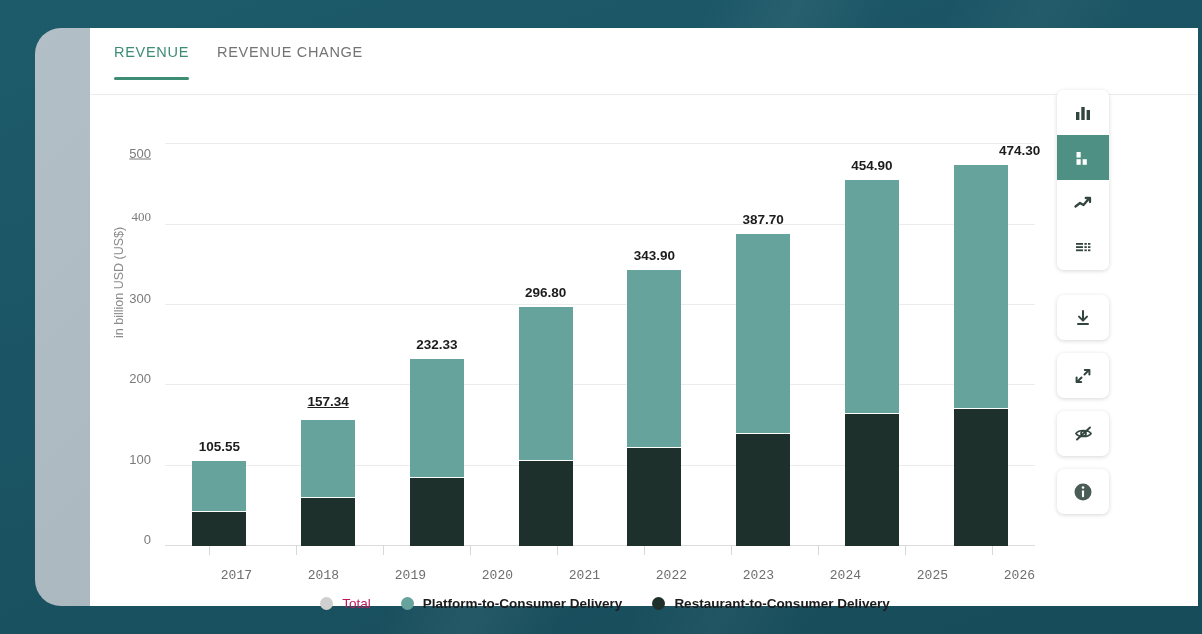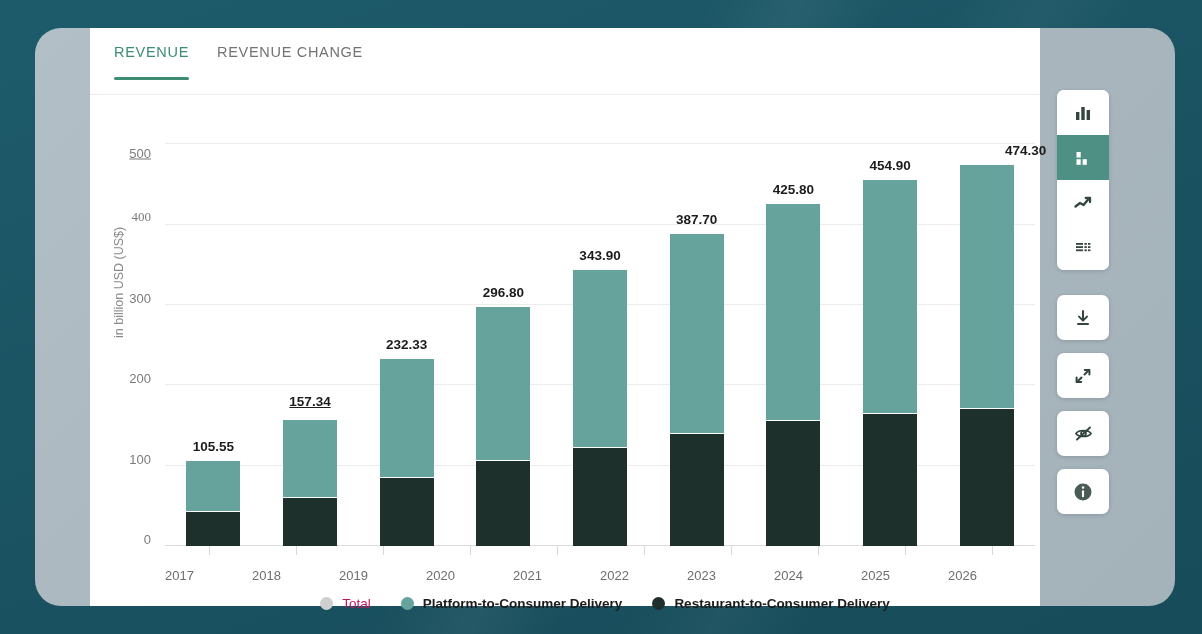--- a/index.html
+++ b/index.html
@@ -36,21 +36,21 @@
     height: 578px;
     background: linear-gradient(135deg, #b3bfc6 0%, #a9b6bd 50%, #a4b2ba 100%);
     border-radius: 26px;
   }
 
   
   .card {
     position: absolute;
     left: 90px;
     top: 28px;
-    width: 950px;
+    width: 1108px;
     height: 578px;
     background: #ffffff;
   }
 
   
   .tabs {
     position: relative;
     height: 46px;
     padding-left: 10px;
     display: flex;
@@ -167,23 +167,24 @@
 
   .xticks {
     position: absolute;
     left: 75px;
     top: 470px;
     width: 870px;
     display: flex;
   }
   .xtick {
     flex: 1 1 0;
-    text-align: left;
+    text-align: right;
     font-size: 13px;
     color: #6e6e6e;
+    font-family: Liberation Mono, monospace;
   }
 
   .tickmarks {
     position: absolute;
     left: 75px;
     top: 448px;
     width: 870px;
     height: 9px;
     display: flex;
   }
@@ -339,27 +340,20 @@
             </div>
           </div>
           <div class="bar-col">
             <div class="bar-label" style="bottom: 318.623px;">387.70</div>
             <div class="bar" style="height: 311.623px;">
               <div class="seg-top" style="height: 199.095px; background: rgb(102, 163, 157);"></div>
               <div class="seg-bottom" style="height: 112.528px; background: rgb(29, 48, 44);"></div>
             </div>
           </div>
           <div class="bar-col">
-            <div class="bar-label" style="bottom: 349.247px;">425.80</div>
-            <div class="bar" style="height: 342.247px;">
-              <div class="seg-top" style="height: 216.054px; background: rgb(102, 163, 157);"></div>
-              <div class="seg-bottom" style="height: 126.192px; background: rgb(29, 48, 44);"></div>
-            </div>
-          </div>
-          <div class="bar-col">
             <div class="bar-label" style="bottom: 372.637px;">454.90</div>
             <div class="bar" style="height: 365.637px;">
               <div class="seg-top" style="height: 233.014px; background: rgb(102, 163, 157);"></div>
               <div class="seg-bottom" style="height: 132.623px; background: rgb(29, 48, 44);"></div>
             </div>
           </div>
           <div class="bar-col">
             <div class="bar-label" style="bottom: 388.23px; margin-left: 39px;">474.30</div>
             <div class="bar" style="height: 381.23px;">
               <div class="seg-top" style="height: 242.981px; background: rgb(102, 163, 157);"></div>

